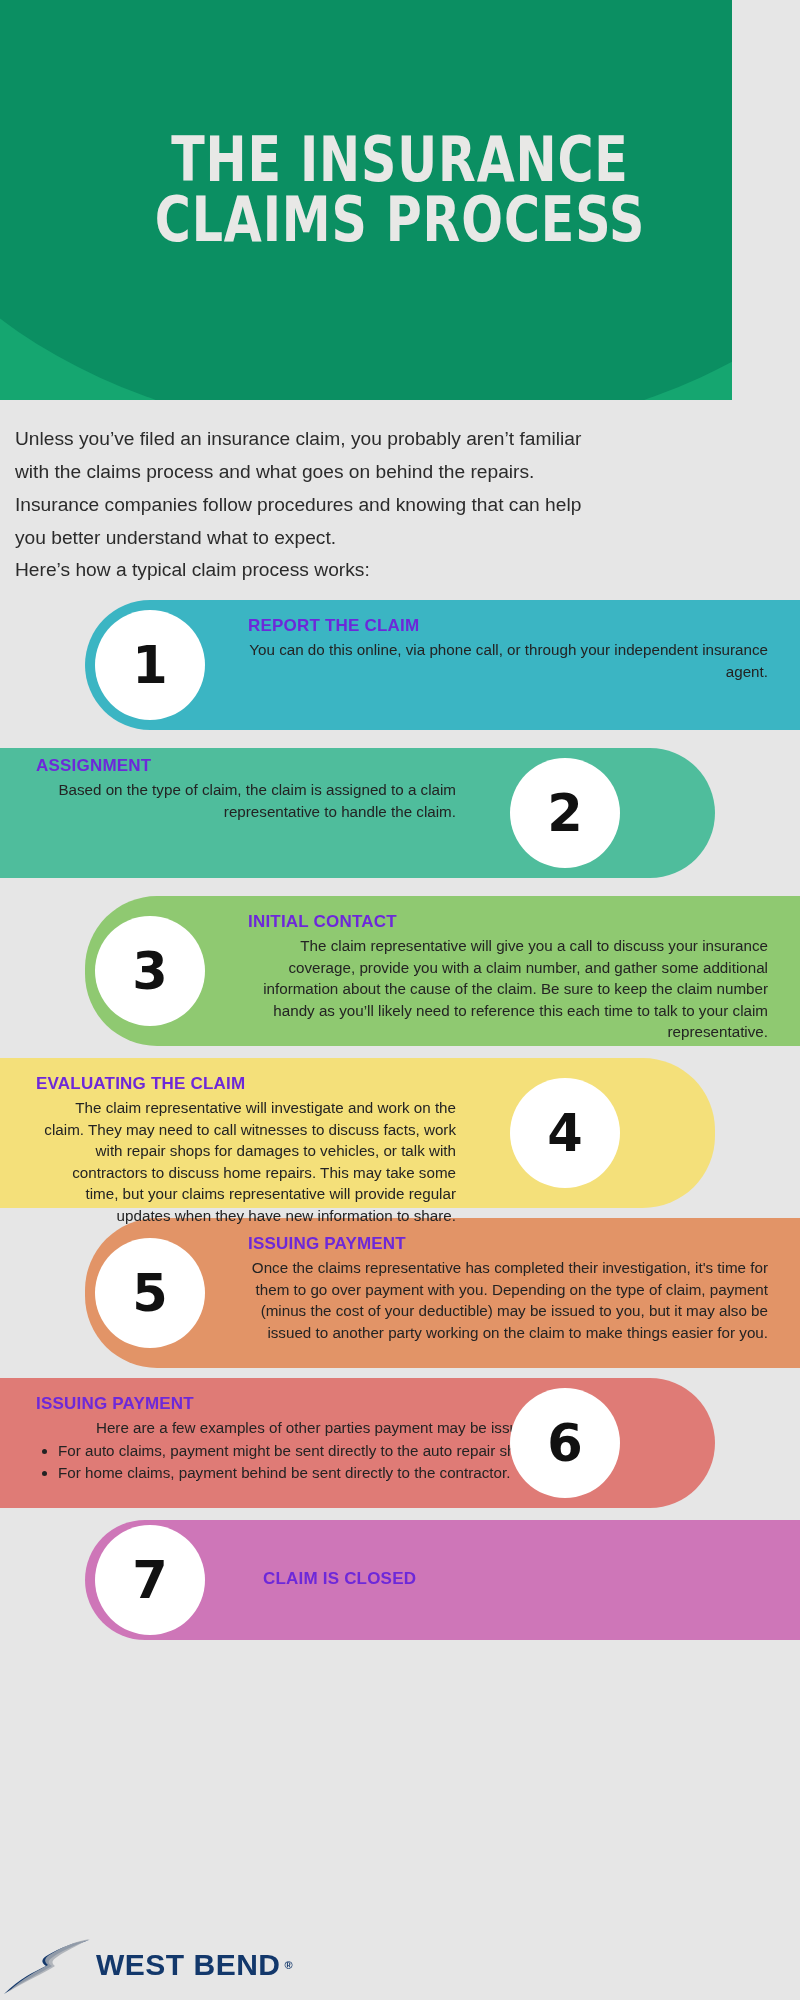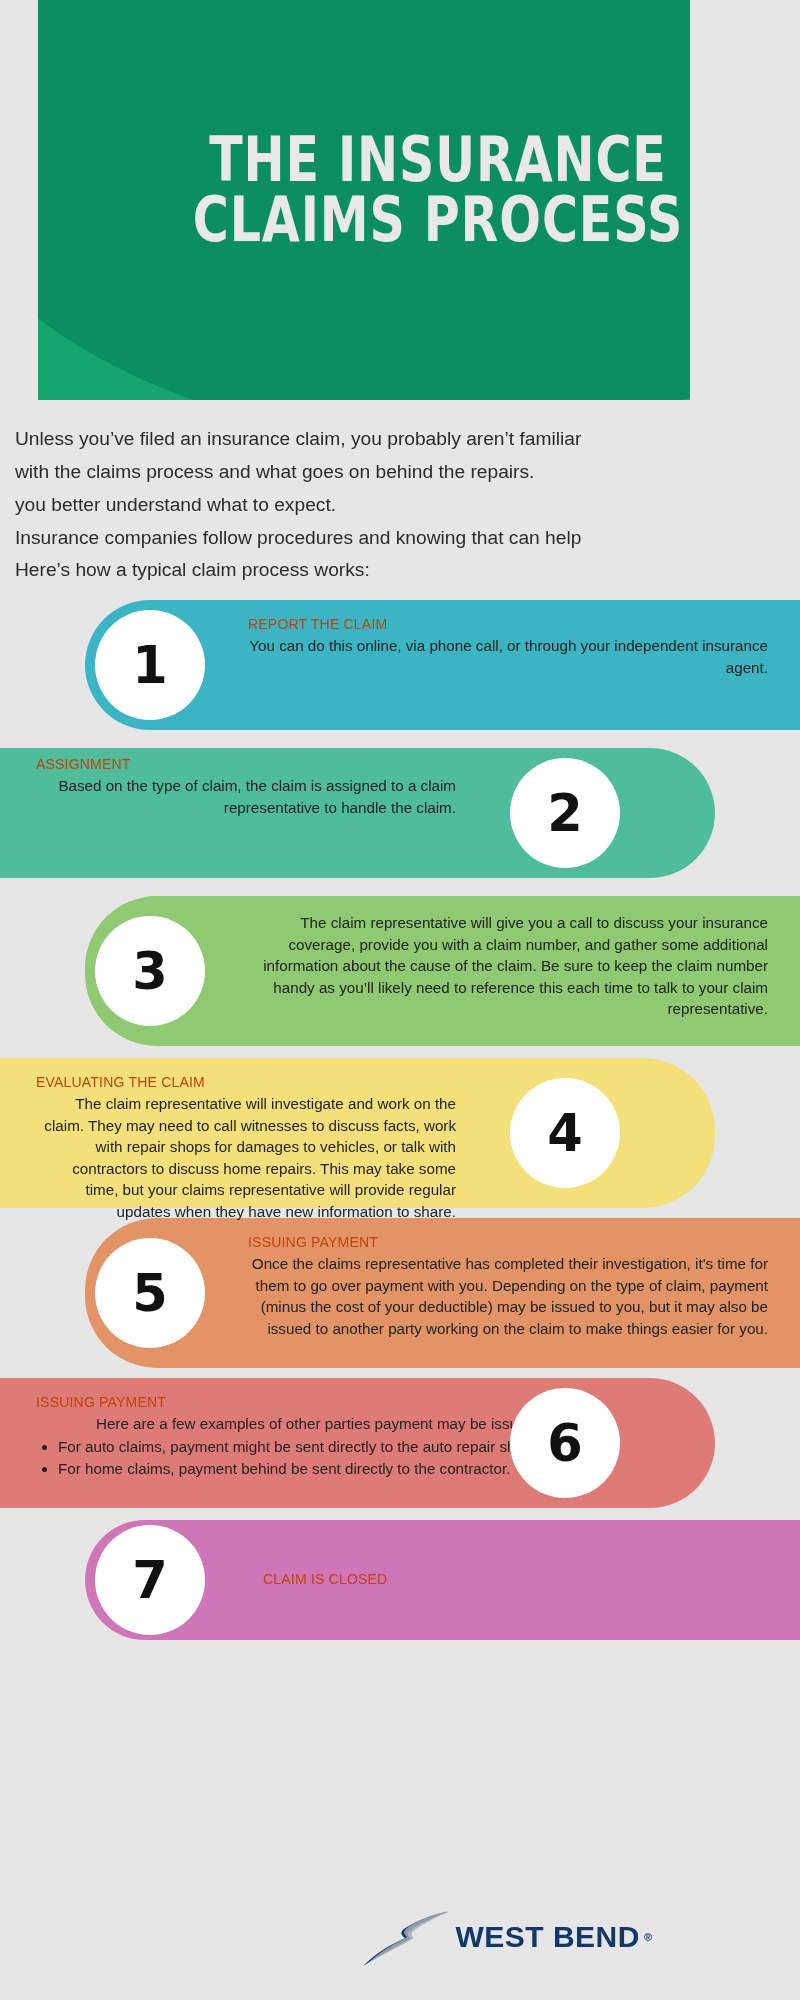--- a/index.html
+++ b/index.html
@@ -17,24 +17,23 @@
     width: 800px;
     height: 2000px;
     position: relative;
     background: #e6e6e6;
   }
 
   
   .header {
     position: absolute;
     top: 0; left: 0;
-    width: 652px;
+    width: 732px;
     height: 400px;
     overflow: hidden;
-    margin-left: 38px;
   }
   .header-band {
     position: absolute;
     top: 0; left: 0;
     width: 800px;
     height: 400px;
     background: #15a670;
   }
   .header-ellipse {
     position: absolute;
@@ -114,48 +113,48 @@
     font-weight: 700;
     z-index: 3;
   }
 
   .content {
     position: absolute;
     z-index: 2;
     color: #1d1d1d;
   }
   .content h3 {
-    font-size: 14px;
-    font-weight: 400;
+    font-size: 17px;
+    font-weight: 700;
     letter-spacing: 0.2px;
     margin-bottom: 3px;
-    color: #c2410c;
+    color: #6d28d9;
   }
   .content p {
     font-size: 15.2px;
     line-height: 1.42;
     color: #232323;
     text-align: right;
   }
   .content ul {
     margin: 0 0 0 22px;
     font-size: 15.2px;
     line-height: 1.42;
     color: #232323;
   }
   .content ul li { margin-top: 1px; }
 
   
   .footer {
     position: absolute;
-    bottom: 30px; left: 0;
+    bottom: 2px; left: 0;
     width: 652px;
     display: flex;
     align-items: center;
-    justify-content: flex-end;
+    justify-content: flex-start;
   }
   .logo { display: flex; align-items: center; gap: 4px; }
   .logo-text {
     font-family: "Liberation Sans", sans-serif;
     font-weight: 700;
     font-size: 30px;
     letter-spacing: 0.5px;
     color: #13386b;
   }
   .logo-reg { font-size: 11px; color: #13386b; vertical-align: super; font-weight: 700; }
@@ -170,22 +169,22 @@
     <div class="header-ellipse"></div>
     <div class="header-title">
       <span class="line">THE INSURANCE</span>
       <span class="line">CLAIMS PROCESS</span>
     </div>
   </div>
 
   <div class="intro">
     <p>Unless you’ve filed an insurance claim, you probably aren’t familiar</p>
     <p>with the claims process and what goes on behind the repairs.</p>
+    <p>Insurance companies follow procedures and knowing that can help</p>
     <p>you better understand what to expect.</p>
-    <p>Insurance companies follow procedures and knowing that can help</p>
     <p>Here’s how a typical claim process works:</p>
   </div>
 
   <div class="steps" id="steps-container" style="height: 1040px;">
       <div class="step left" style="position: absolute; top: 0px; left: 0px; height: 130px; width: 800px;">
         <div class="bar" style="background: rgb(59, 181, 195);"></div>
         <div class="circle" style="width: 110px; height: 110px; top: 10px; font-size: 51px; left: 95px;">
           <span>1</span>
         </div>
         <div class="content" style="left: 248px; width: 520px; top: 16px;">
@@ -202,20 +201,21 @@
           <h3>ASSIGNMENT</h3>
           <p>Based on the type of claim, the claim is assigned to a claim representative to handle the claim.</p>
         </div>
       </div>
       <div class="step left" style="position: absolute; top: 296px; left: 0px; height: 150px; width: 800px;">
         <div class="bar" style="background: rgb(143, 201, 113);"></div>
         <div class="circle" style="width: 110px; height: 110px; top: 20px; font-size: 51px; left: 95px;">
           <span>3</span>
         </div>
         <div class="content" style="left: 248px; width: 520px; top: 16px;">
+          <h3>INITIAL CONTACT</h3>
           <p>The claim representative will give you a call to discuss your insurance coverage, provide you with a claim number, and gather some additional information about the cause of the claim. Be sure to keep the claim number handy as you’ll likely need to reference this each time to talk to your claim representative.</p>
         </div>
       </div>
       <div class="step right" style="position: absolute; top: 458px; left: 0px; height: 150px; width: 800px;">
         <div class="bar" style="background: rgb(244, 224, 122);"></div>
         <div class="circle" style="width: 110px; height: 110px; top: 20px; font-size: 51px; left: 510px;">
           <span>4</span>
         </div>
         <div class="content" style="left: 36px; width: 420px; top: 16px;">
           <h3>EVALUATING THE CLAIM</h3>

